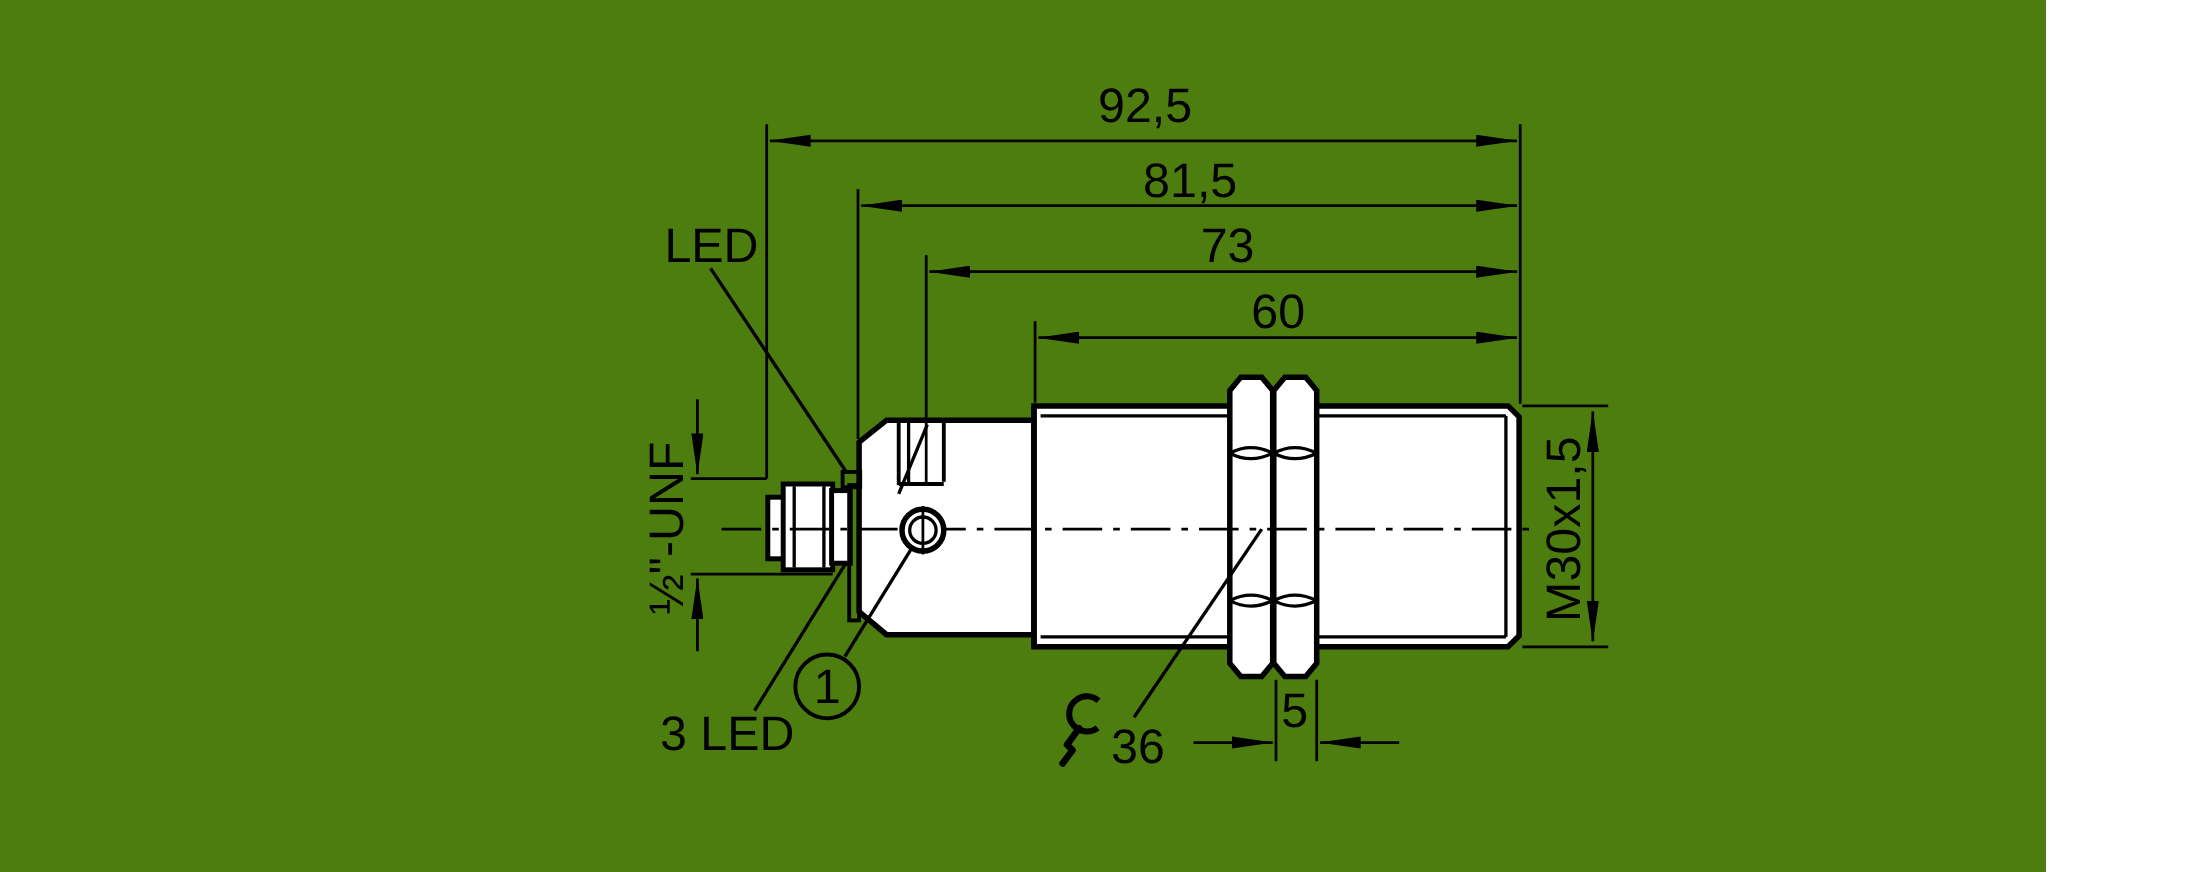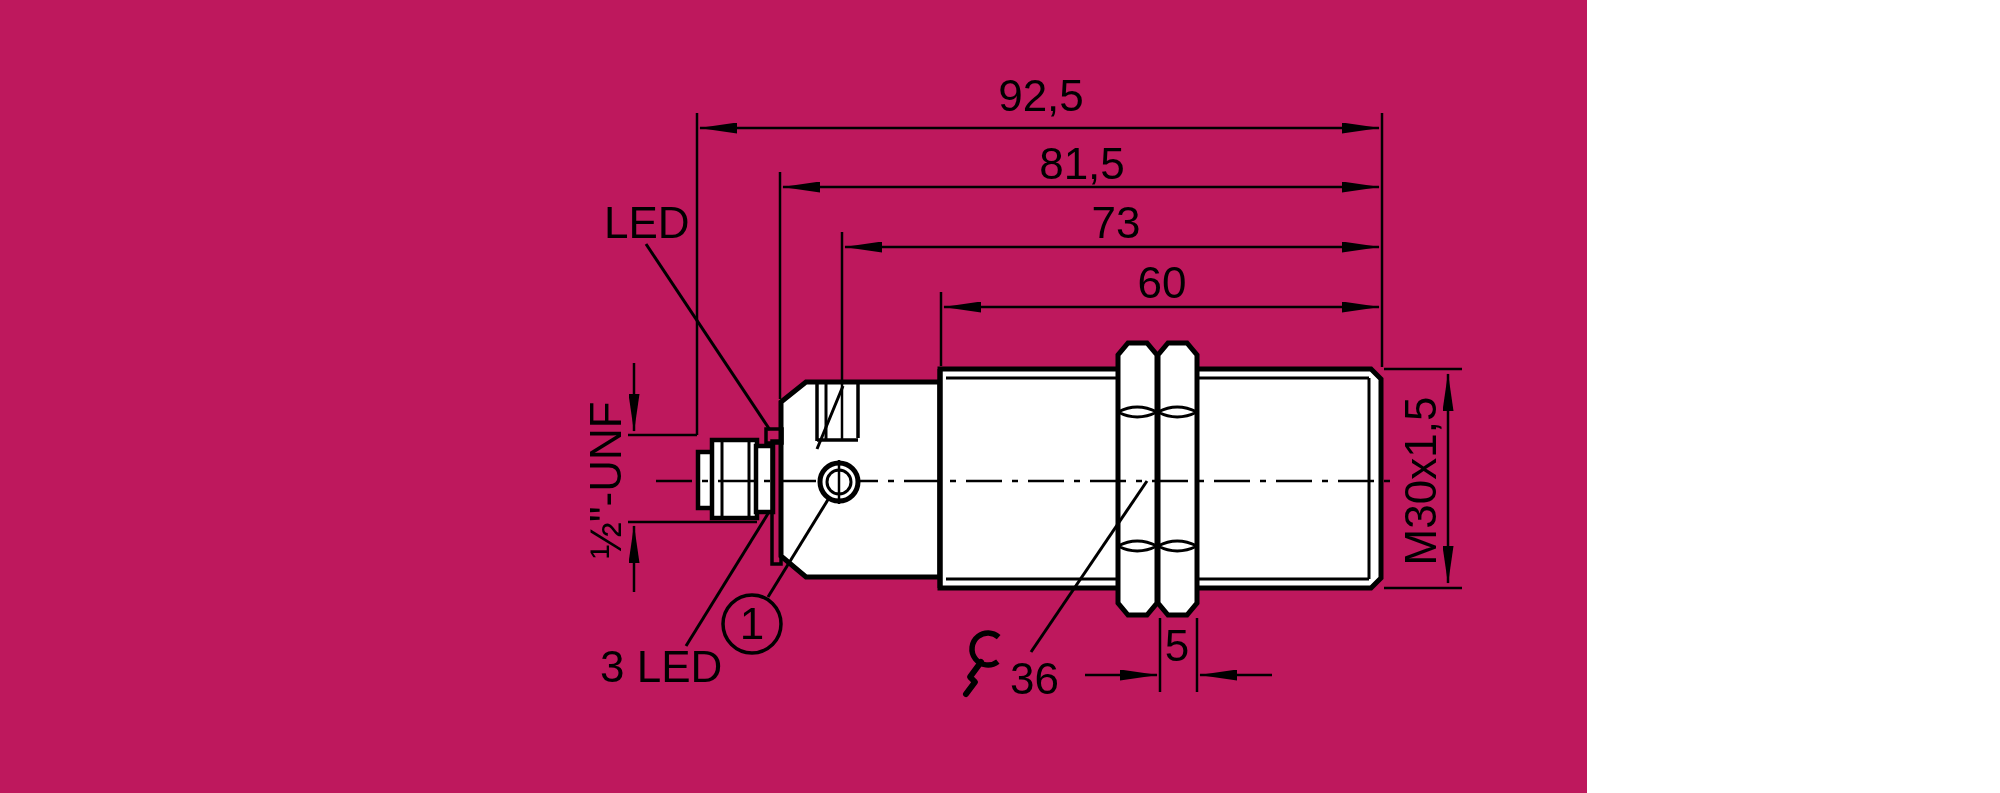--- a/index.html
+++ b/index.html
@@ -6,23 +6,23 @@
     margin: 0;
     padding: 0;
     background: #ffffff;
     width: 2000px;
     height: 793px;
     overflow: hidden;
     font-family: "Liberation Sans", sans-serif;
   }
   .stage {
     position: relative;
-    width: 1587px;
+    width: 1860px;
     height: 793px;
-    background: #be185d;
+    background: #4d7c0f;
   }
   svg { display: block; }
   svg text {
     font-family: "Liberation Sans", sans-serif;
     fill: #000000;
     font-size: 44px;
   }
   .outline  { stroke: #000; stroke-width: 5;   fill: none; }
   .outlineW { stroke: #000; stroke-width: 5;   fill: #fff; }
   .med      { stroke: #000; stroke-width: 3;   fill: none; }

